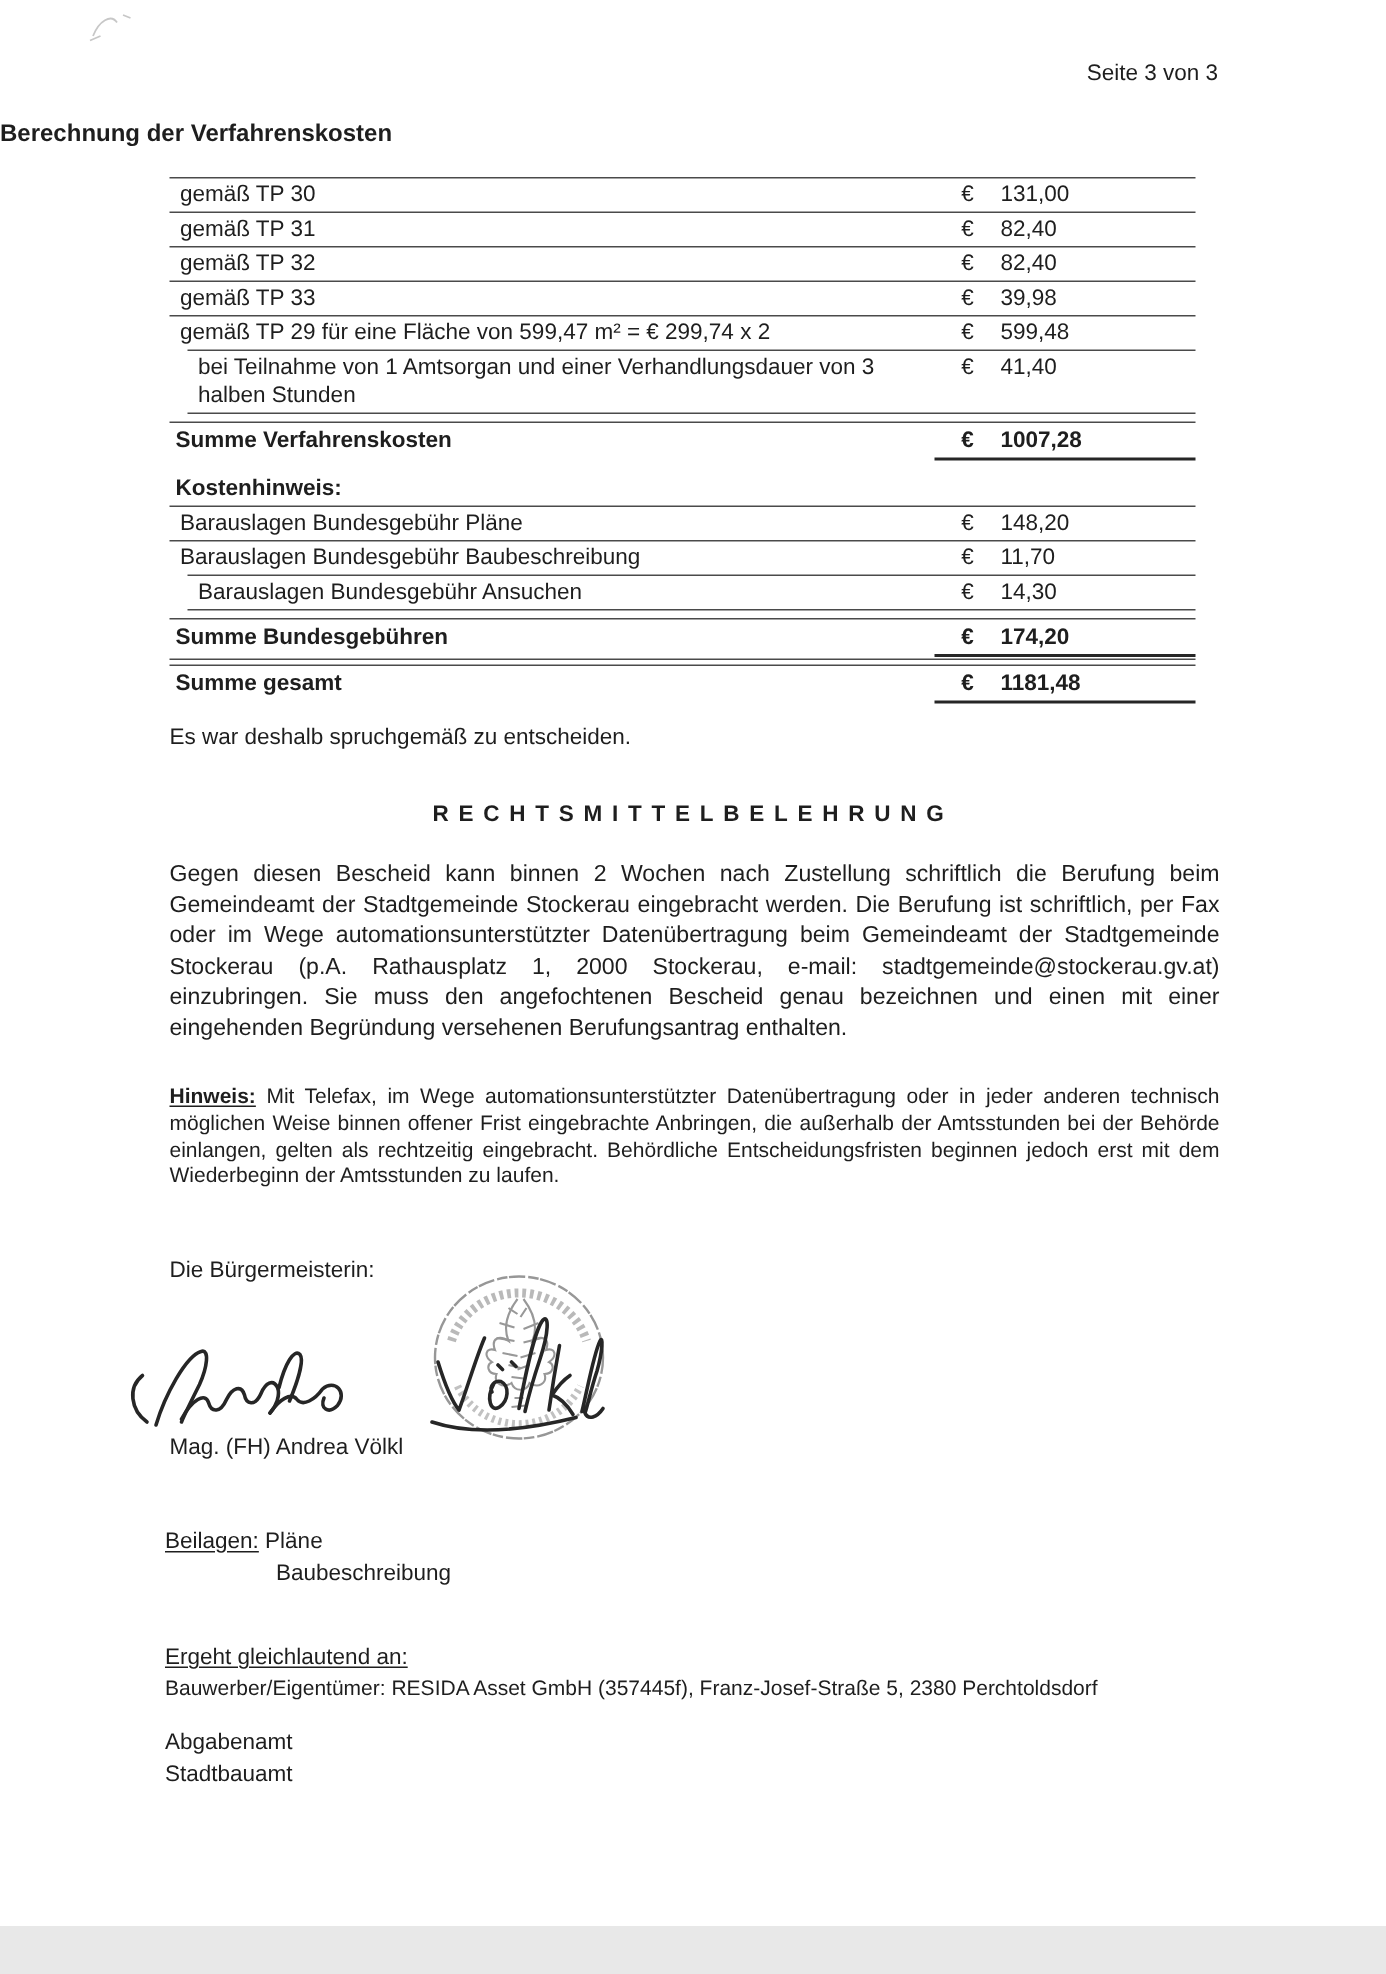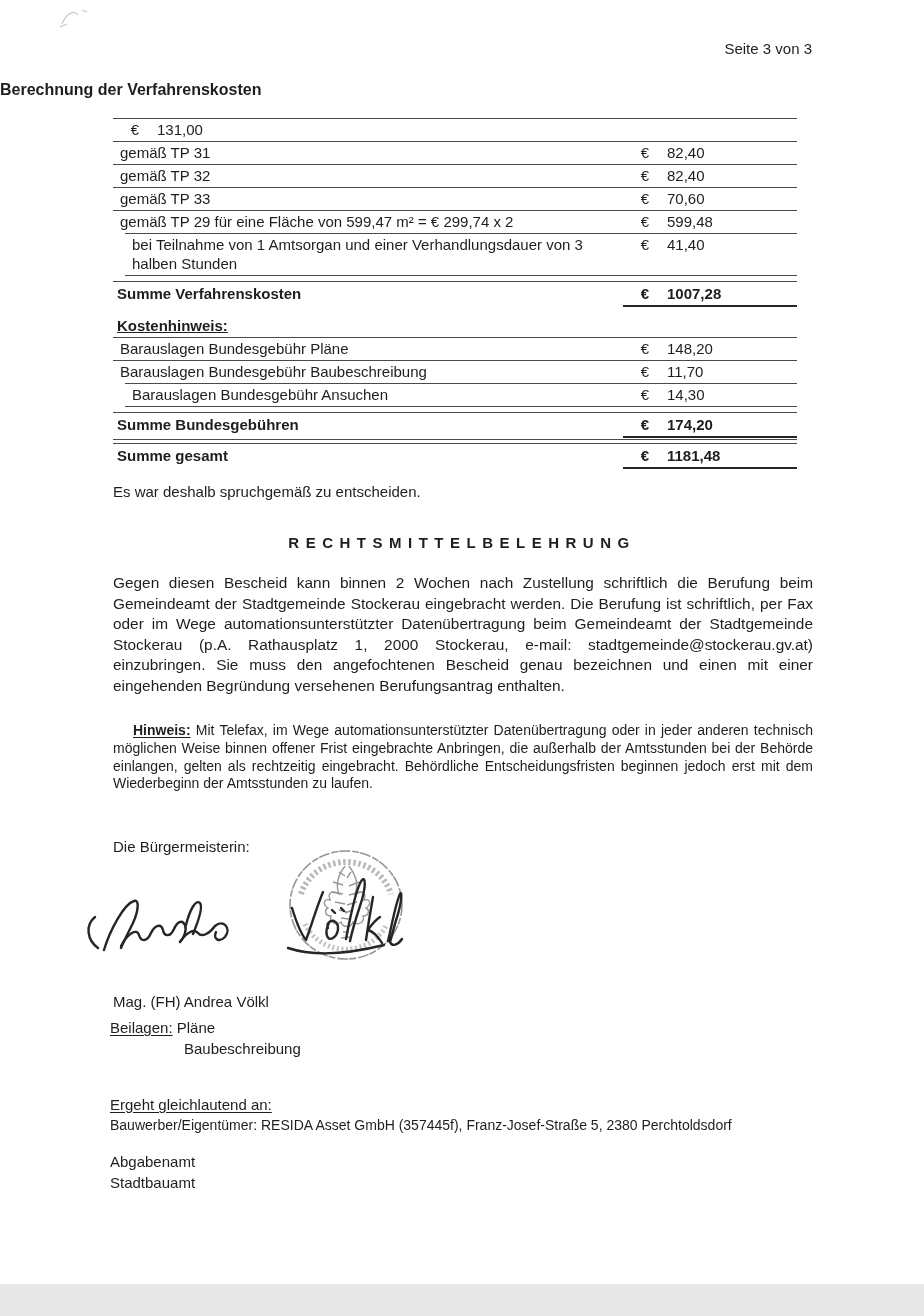--- a/index.html
+++ b/index.html
@@ -17,36 +17,36 @@
   .t-row{display:flex; align-items:flex-start; border-top:1px solid #4a4a4a; padding:1px 0 2px 0; line-height:19px;}
   .t-row .lbl{flex:1; padding:0 8px 0 7px;}
   .t-row .lbl.pr{padding-right:30px;}
   .t-cur{width:44px; text-align:center; flex:none;}
   .t-val{width:130px; padding-right:3px; box-sizing:border-box; flex:none;}
   .amt{display:flex; flex:none;}
   .block-end{border-bottom:1px solid #4a4a4a;margin-left:12px;}
   .summe{font-weight:bold; margin-top:5px; position:relative; padding-top:2px; padding-bottom:0;}
   .summe .amt{border-bottom:2px solid #262626; padding-bottom:2px;}
   .summe.preline::before{content:""; position:absolute; left:0; right:0; top:-5px; border-top:1px solid #4a4a4a;}
-  .section-row{font-weight:bold; border-top:none; margin-top:7px; padding:2px 0 2px 0;text-decoration:underline;}
+  .section-row{font-weight:bold; border-top:none; margin-top:7px; padding:2px 0 2px 0;}
   .section-row .lbl{padding-left:4px;}
   .summe .lbl{padding-left:4px;}
 
   .decision-line{top:483px; left:113px; font-size:15px;}
   .rm-heading{top:534px; left:0; width:924px; text-align:center; font-weight:bold; font-size:15px; letter-spacing:6.5px;}
   .para{left:113px; width:700px; text-align:justify;}
   .para-main{top:573px; font-size:15.4px; line-height:20.6px;}
   .para-hinweis{top:722px; font-size:14px; line-height:17.8px;}
   .u{text-decoration:underline; text-underline-offset:2px;}
-  .b{font-weight:bold;margin-left:20px;}
+  .b{font-weight:bold;}
 
   .mayor-title{top:838px; left:113px; font-size:15px;}
   .stamp{top:844px; left:281px;}
   .autograph{top:862px; left:82px;}
-  .mayor-name{top:993px; left:113px; font-size:15px;}
+  .mayor-name{top:956px; left:113px; font-size:15px;}
 
   .beilagen{top:1017px; left:110px; font-size:15px; line-height:21px;}
   .beilagen .row2{margin-left:74px;}
   .ergeht-label{top:1096px; left:110px; font-size:15px;}
   .bauwerber-line{top:1117px; left:110px; font-size:14px;}
   .recipient-1{top:1153px; left:110px; font-size:15px;}
   .recipient-2{top:1174px; left:110px; font-size:15px;}
   .artifact{top:6px; left:58px; opacity:.55;}
 </style>
 </head>
@@ -57,20 +57,21 @@
   <svg class="abs artifact" width="36" height="26" viewBox="0 0 36 26">
     <path d="M4,18 C8,8 16,3 20,9 M2,21 l7,-3 M24,4 l5,2" stroke="#9a9a9a" stroke-width="1.2" fill="none"></path>
   </svg>
 
   <div class="abs page-number">Seite 3 von 3</div>
 
   <div class="abs doc-title">Berechnung der Verfahrenskosten</div>
 
   <div class="abs cost-table">
     <div class="t-row">
+      <span class="lbl">gemäß TP 30</span>
       <span class="amt">
           <span class="t-cur">€</span>
           <span class="t-val">131,00</span>
         </span>
     </div>
     <div class="t-row">
       <span class="lbl">gemäß TP 31</span>
       <span class="amt">
           <span class="t-cur">€</span>
           <span class="t-val">82,40</span>
@@ -80,21 +81,21 @@
       <span class="lbl">gemäß TP 32</span>
       <span class="amt">
           <span class="t-cur">€</span>
           <span class="t-val">82,40</span>
         </span>
     </div>
     <div class="t-row">
       <span class="lbl">gemäß TP 33</span>
       <span class="amt">
           <span class="t-cur">€</span>
-          <span class="t-val">70,60</span>
+          <span class="t-val">39,98</span>
         </span>
     </div>
     <div class="t-row">
       <span class="lbl">gemäß TP 29 für eine Fläche von 599,47 m² = € 299,74 x 2</span>
       <span class="amt">
           <span class="t-cur">€</span>
           <span class="t-val">599,48</span>
         </span>
     </div>
     <div class="t-row block-end">

